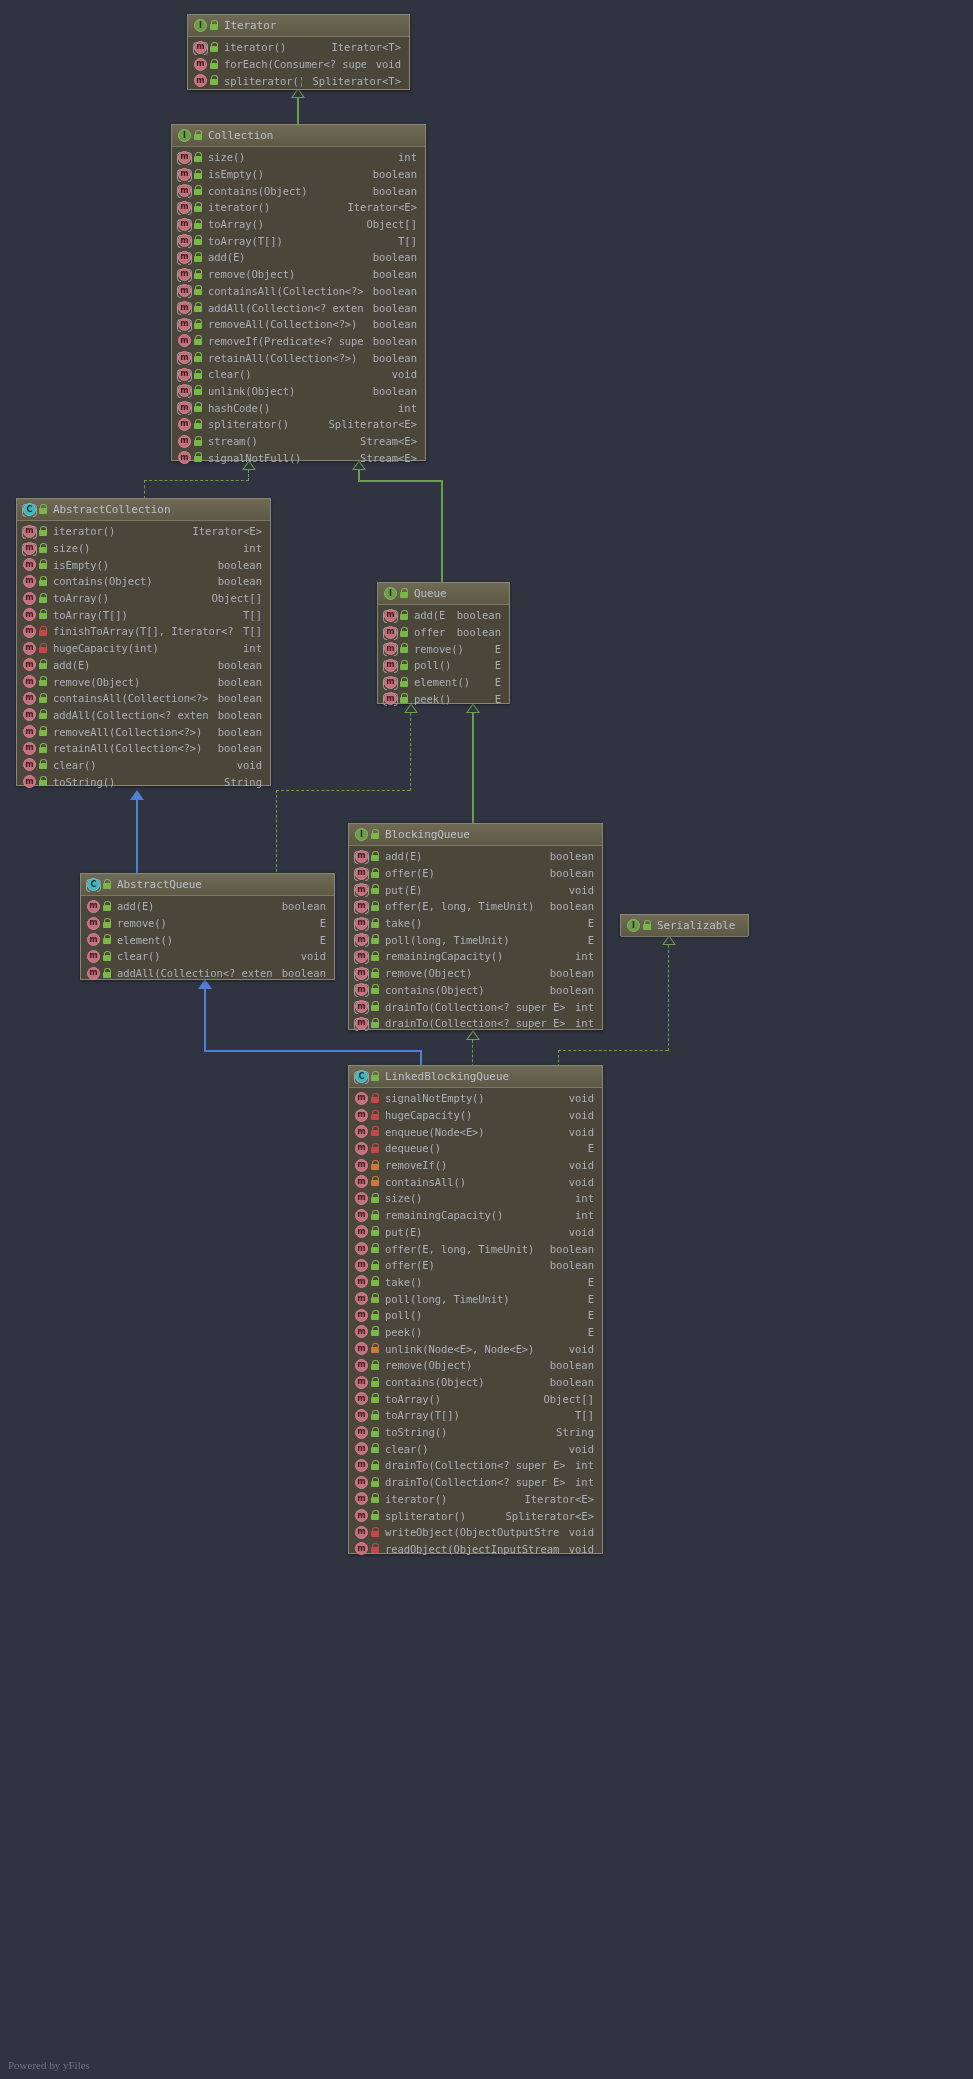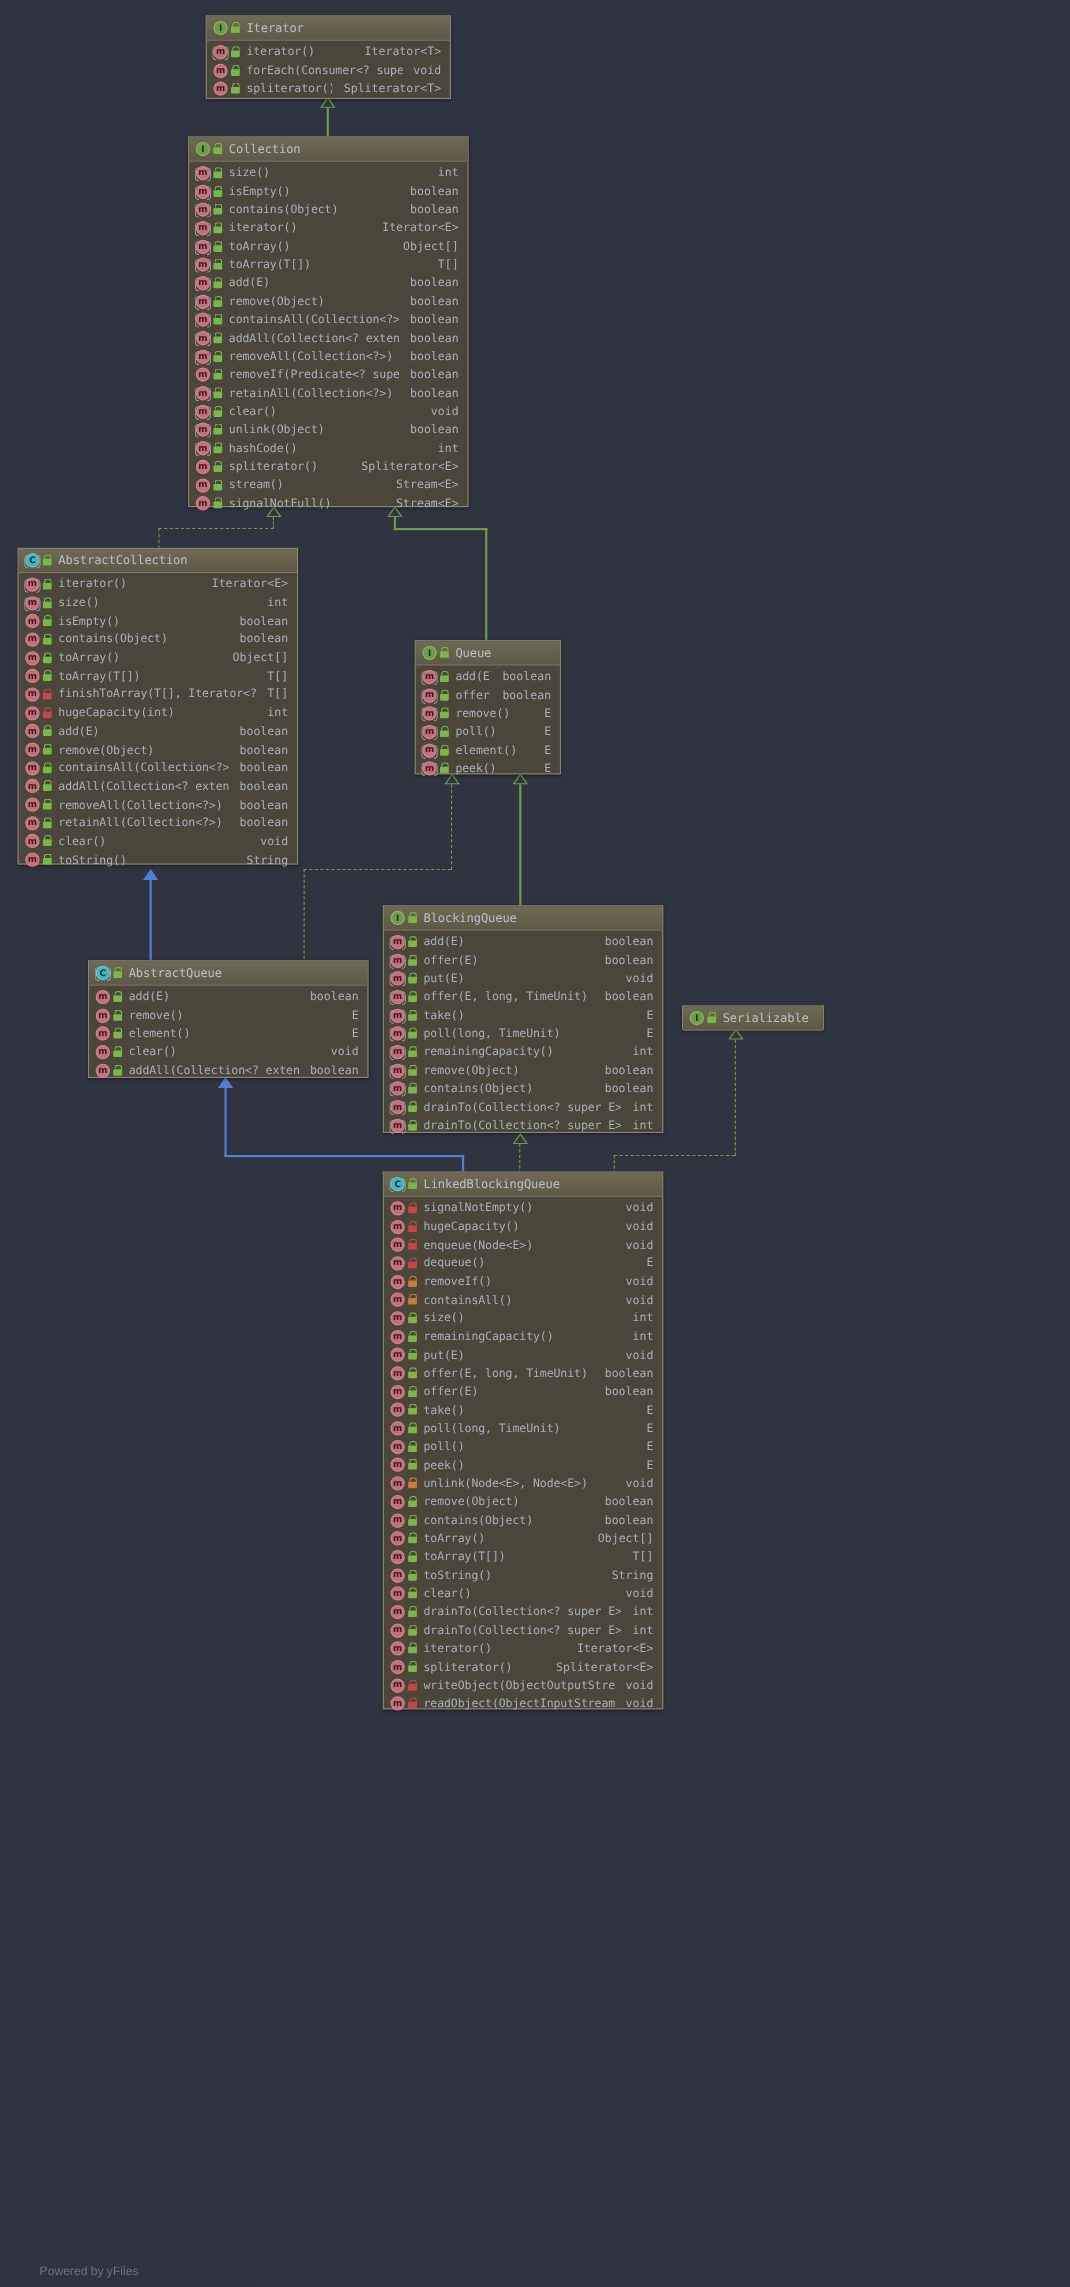--- a/index.html
+++ b/index.html
@@ -133,22 +133,21 @@
     left:-5px; top:2.2px;
     width:0;height:0;
     border-left:5px solid transparent;
     border-right:5px solid transparent;
     border-bottom:7px solid #2f3440;
   }
 
   .wm {
     position: absolute; left: 8px; bottom: 8px;
     color: #6d737f; font-size: 11px;
-    font-family: Liberation Sans, sans-serif;
-    margin-left: 28px;
+    font-family: Liberation Serif, serif;
   }
 </style>
 </head>
 <body>
 
 <div id="canvas">
 
   <div class="ln v" style="left:297px;top:98px;height:28px;"></div>
   <div class="tri-o" style="left:291px;top:88px;"></div>
 

